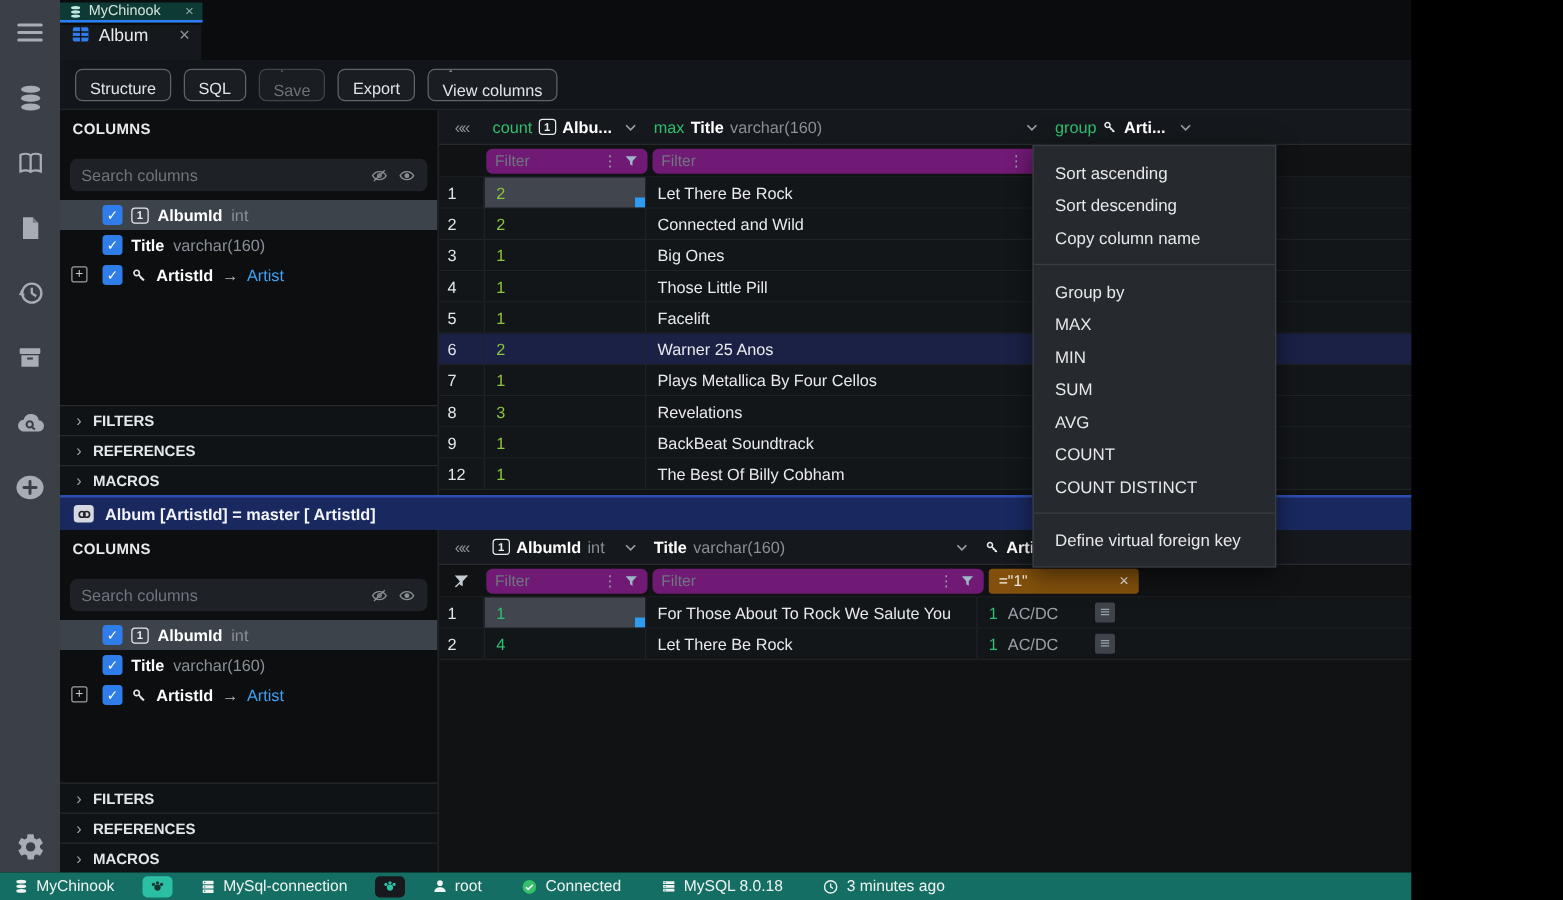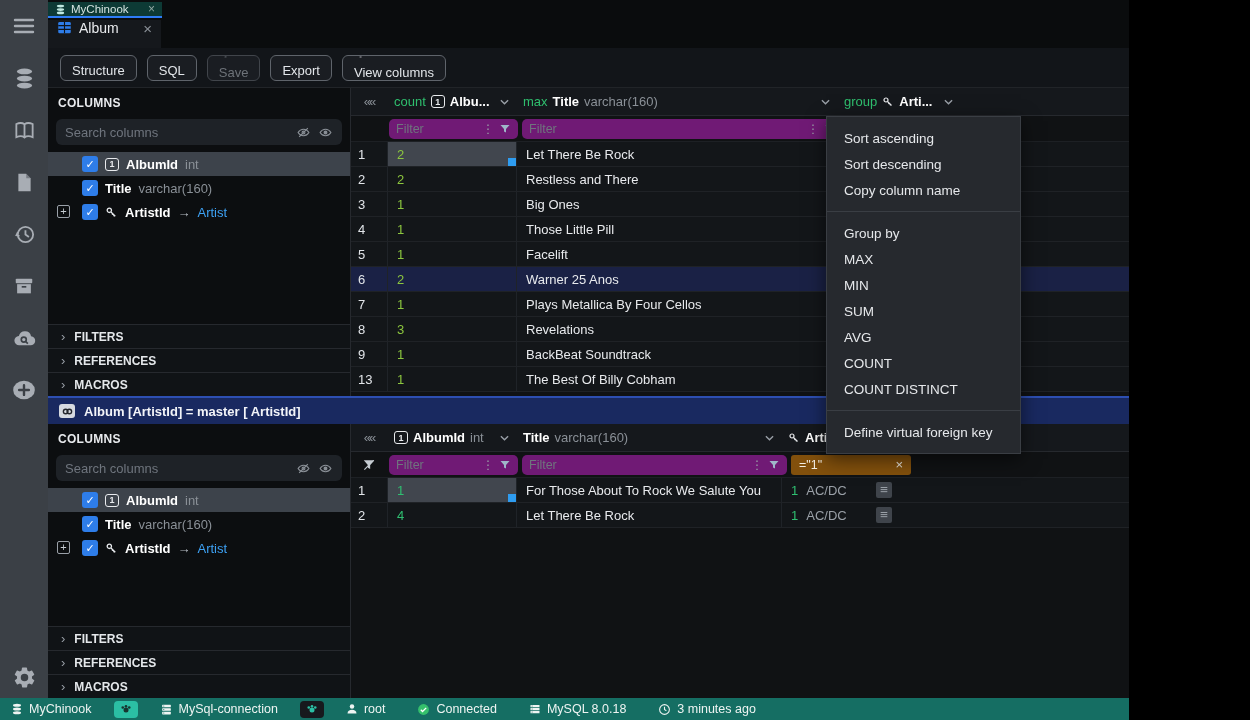--- a/index.html
+++ b/index.html
@@ -31,21 +31,21 @@
   .tb-btn { height:26px; border:1px solid #5f646b; border-radius:6px; background:#1a1d22; color:#e2e5e9;
             font-size:13px; display:flex; align-items:flex-start; gap:7px; padding:0 11px; cursor:pointer;flex-direction:column; }
   .tb-btn .ext { font-size:11px; color:#cfd3d8; }
   .tb-btn.disabled { color:#6d7278; border-color:#41454b; cursor:default; }
 
   
   .cols-panel { position:absolute; left:48px; width:302px; background:#0c0e10; display:flex; flex-direction:column; overflow:hidden; }
   .cols-panel.top { top:88px; height:308px; }
   .cols-panel.bot { top:424px; height:274px; }
   .cp-title { padding:8px 10px 5px; font-weight:bold; font-size:12px; color:#e8eaed; letter-spacing:.3px; }
-  .cp-search { margin:4px 8px 7px; height:26px; background:#1e2227; border-radius:6px;
+  .cp-search { margin:12px 8px 7px; height:26px; background:#1e2227; border-radius:6px;
                display:flex; align-items:center; padding:0 9px; gap:7px; }
   .cp-search input { flex:1; background:transparent; border:none; outline:none; color:#cfd3d8; font-size:13px; min-width:0; }
   .cp-search input::placeholder { color:#6f757e; }
   .cp-field { height:24px; display:flex; align-items:center; gap:7px; padding-left:34px; font-size:13px; position:relative; }
   .cp-field.selected { background:#3d434b; }
   .cp-field .fname { font-weight:bold; color:#fff; }
   .cp-field .ftype { color:#8a9097; }
   .cp-field .flink { color:#3da1f4; }
   .cp-field .farrow { color:#b6bcc3; }
   .expander { position:absolute; left:9px; top:5px; width:13px; height:13px; border:1px solid #9aa0a8; border-radius:2px;
@@ -360,21 +360,21 @@
         <div class="g-c w-c1 num-a sel">
           <span>2</span>
           <div class="handle"></div>
         </div>
         <div class="g-c w-c2t">Let There Be Rock</div>
         <div class="g-c w-c3t"></div>
       </div>
     <div class="g-row">
         <div class="g-rn">2</div>
         <div class="g-c w-c1 num-a">2</div>
-        <div class="g-c w-c2t">Restless and There</div>
+        <div class="g-c w-c2t">Connected and Wild</div>
         <div class="g-c w-c3t"></div>
       </div>
     <div class="g-row">
         <div class="g-rn">3</div>
         <div class="g-c w-c1 num-a">1</div>
         <div class="g-c w-c2t">Big Ones</div>
         <div class="g-c w-c3t"></div>
       </div>
     <div class="g-row">
         <div class="g-rn">4</div>
@@ -406,21 +406,21 @@
         <div class="g-c w-c2t">Revelations</div>
         <div class="g-c w-c3t"></div>
       </div>
     <div class="g-row">
         <div class="g-rn">9</div>
         <div class="g-c w-c1 num-a">1</div>
         <div class="g-c w-c2t">BackBeat Soundtrack</div>
         <div class="g-c w-c3t"></div>
       </div>
     <div class="g-row">
-        <div class="g-rn">13</div>
+        <div class="g-rn">12</div>
         <div class="g-c w-c1 num-a">1</div>
         <div class="g-c w-c2t">The Best Of Billy Cobham</div>
         <div class="g-c w-c3t"></div>
       </div>
 
     <div class="rows-badge top">Rows: 204</div>
     <div class="vscroll">
         <div class="vthumb" style="top:3px;height:32px;"></div>
         <div class="vcorner"></div>
       </div>

